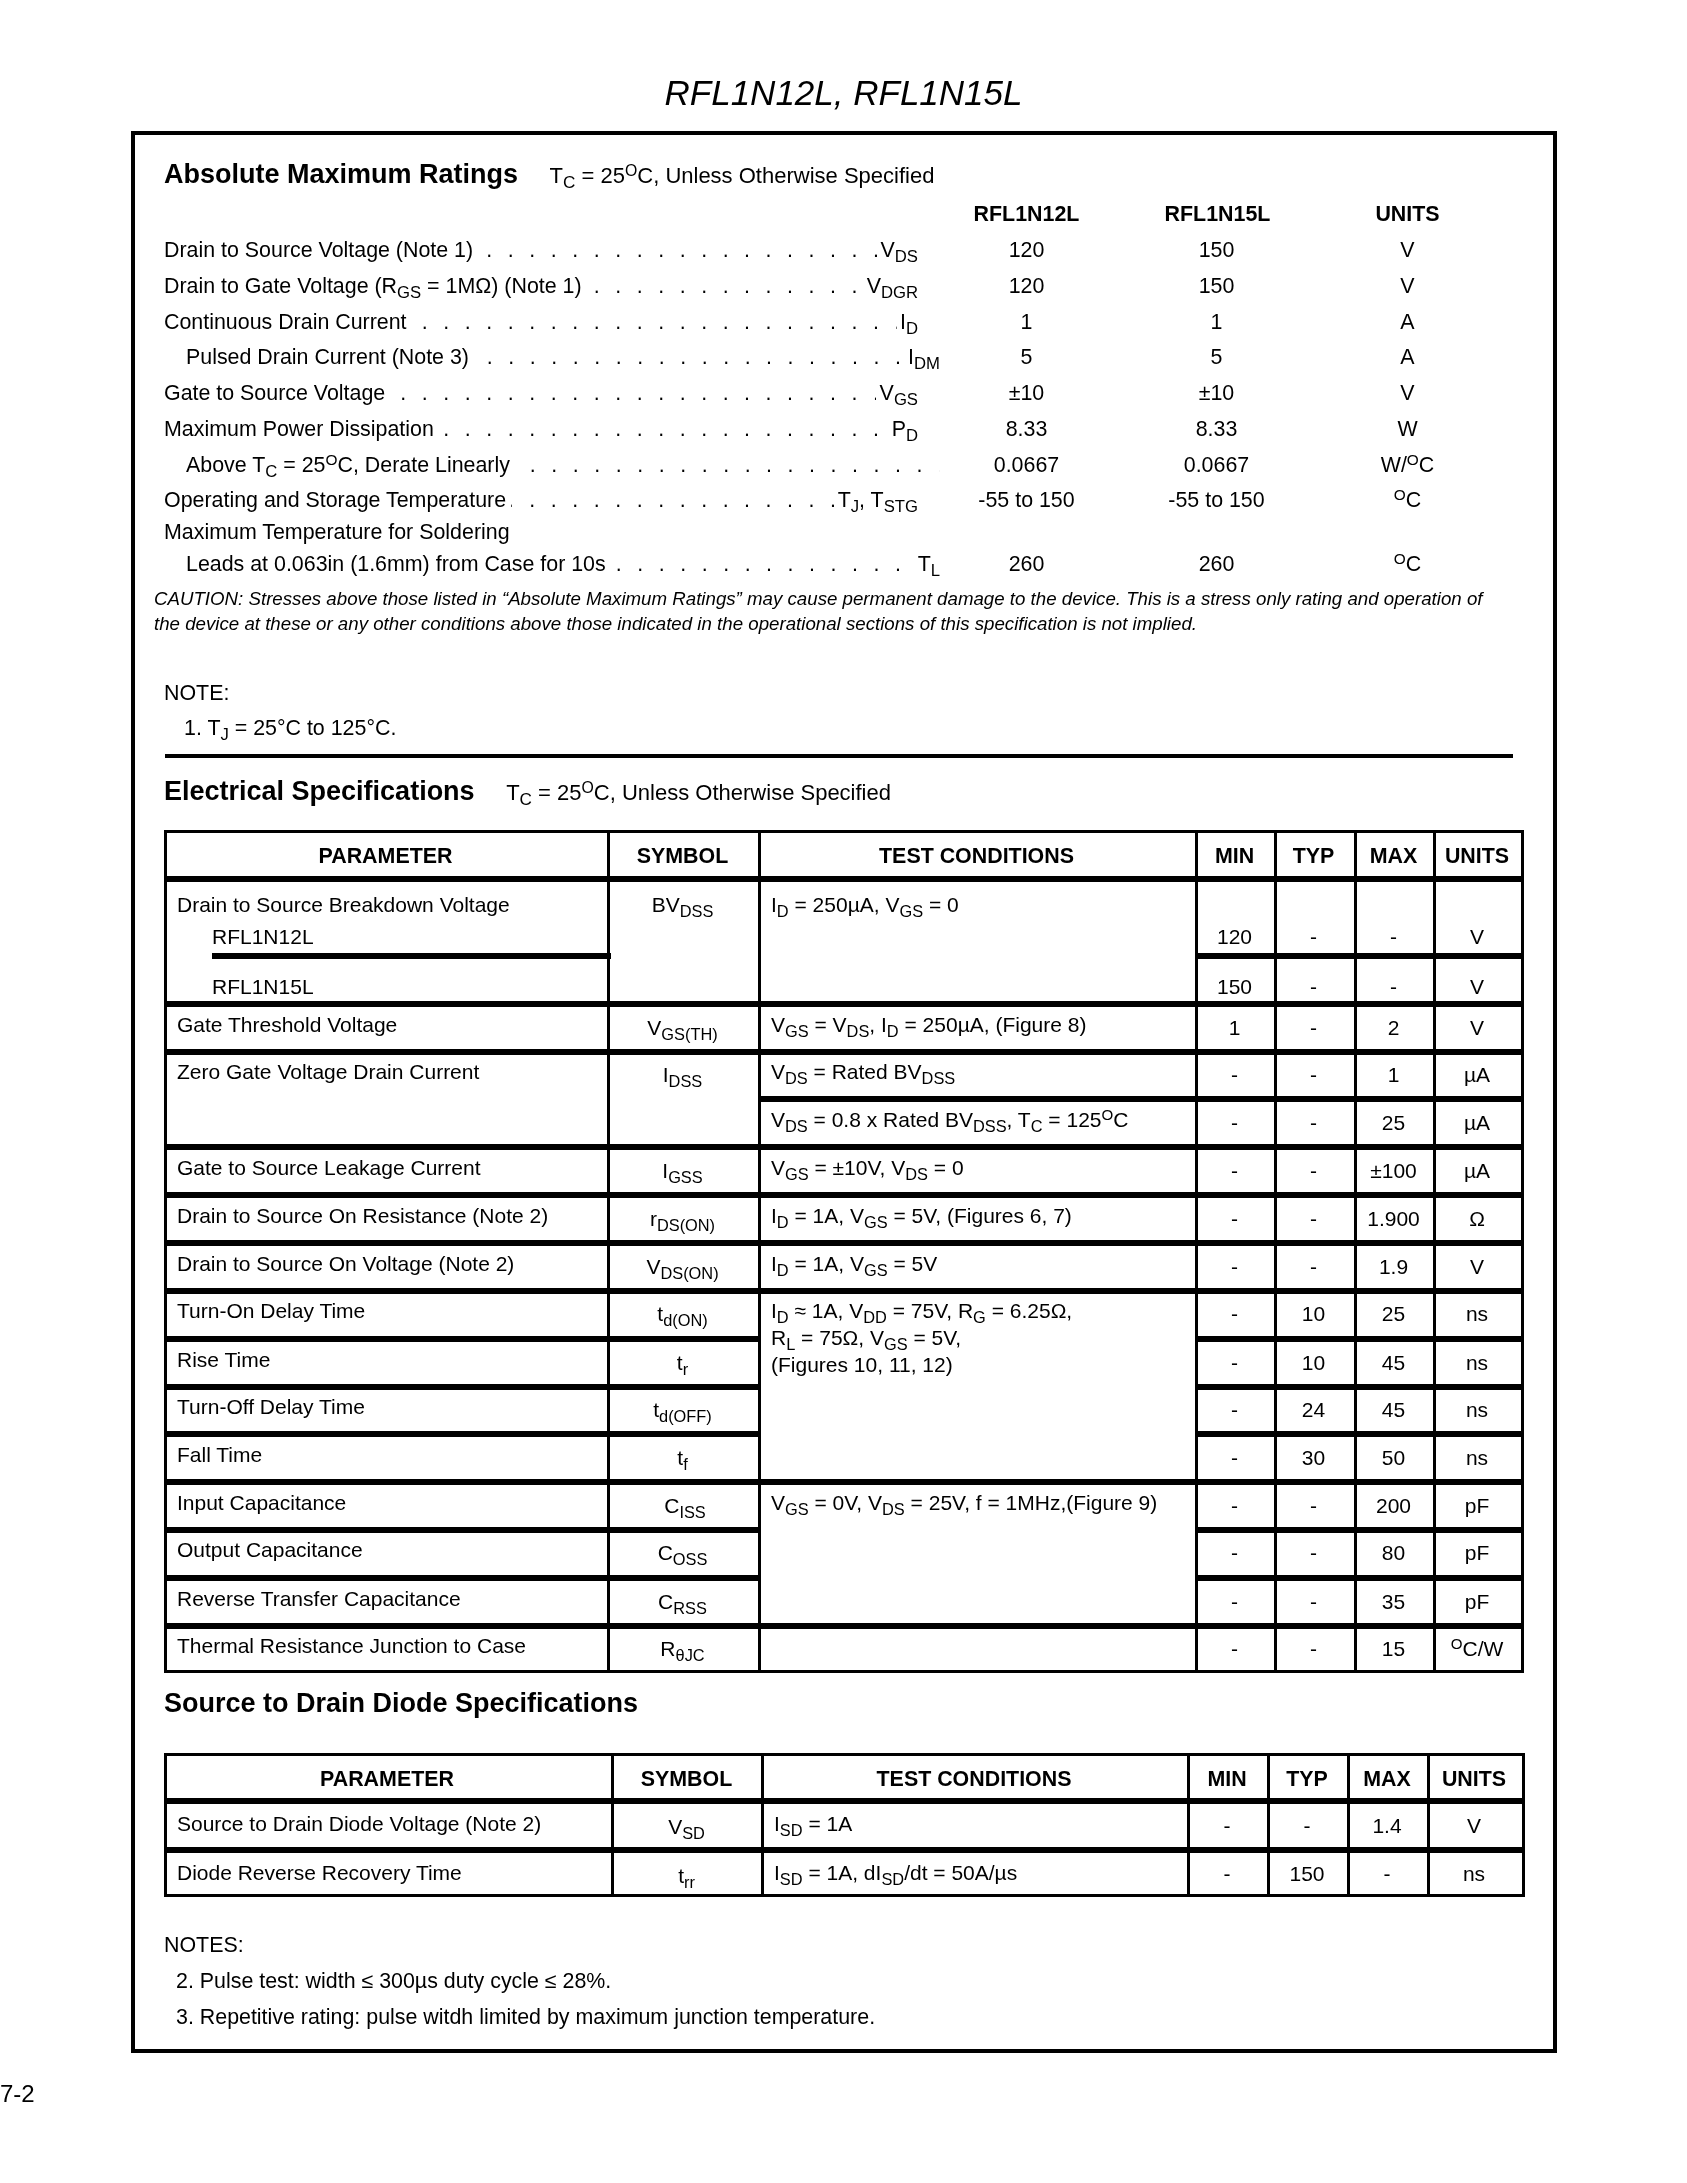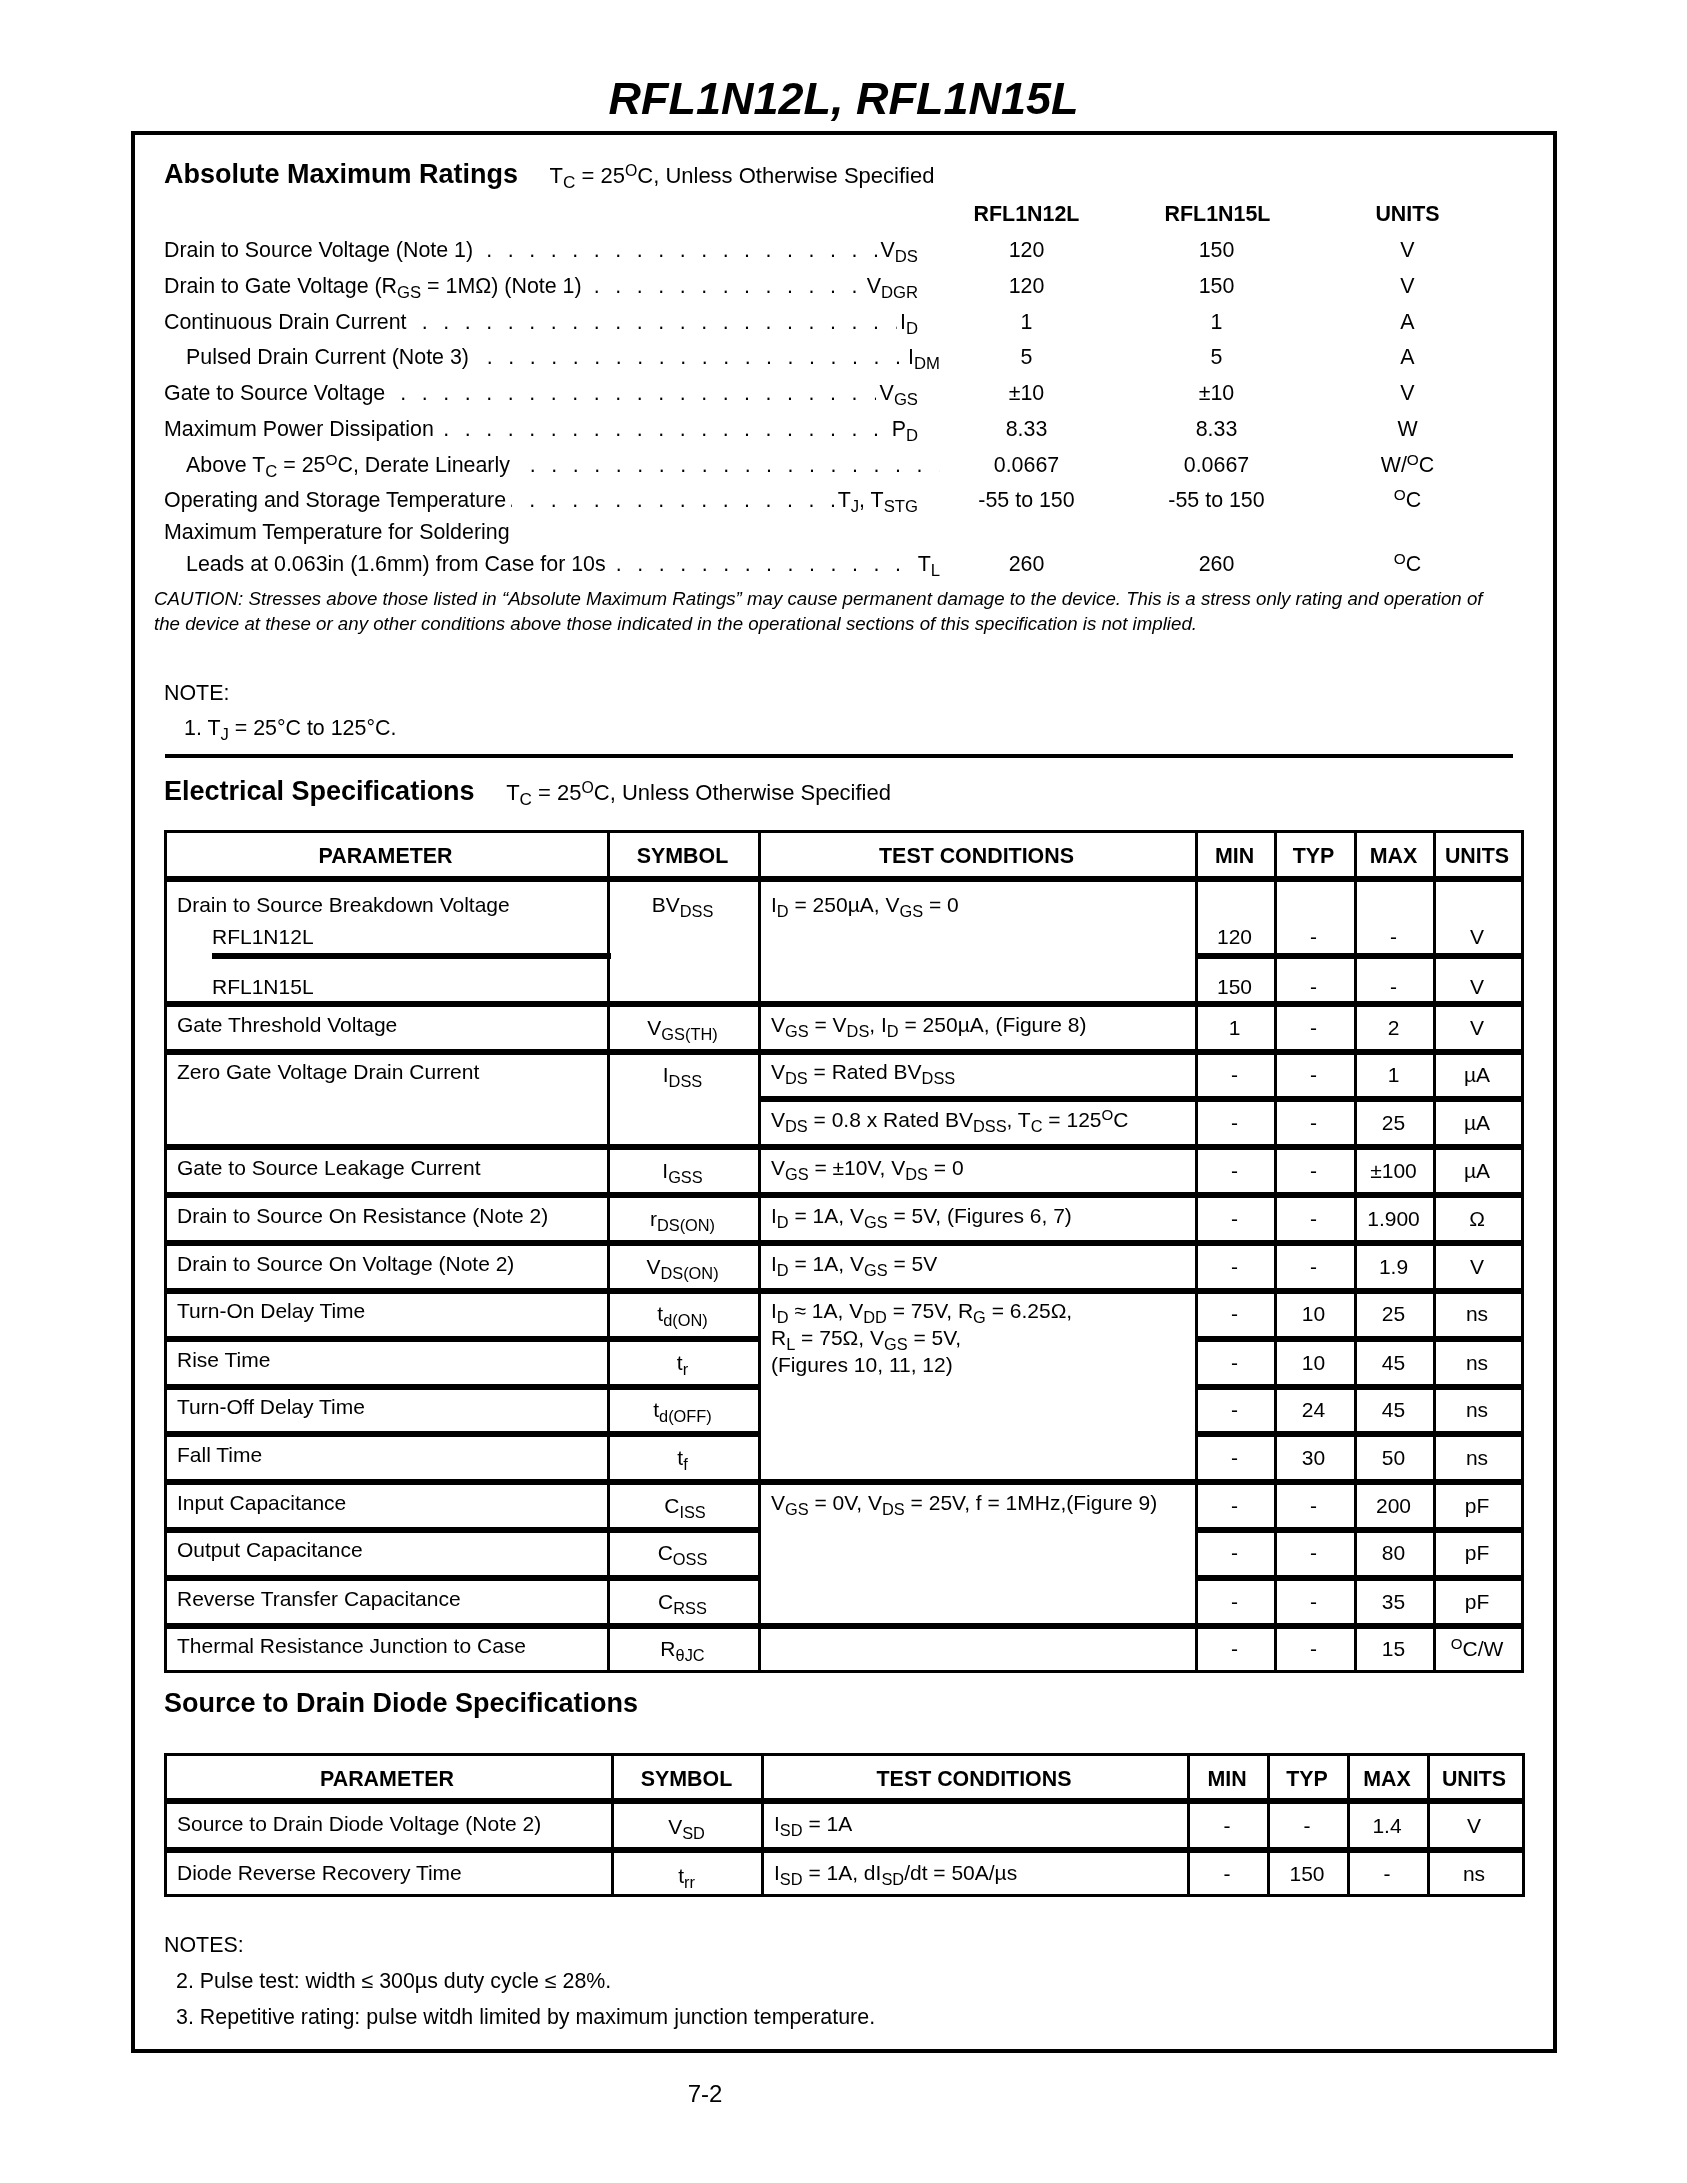--- a/index.html
+++ b/index.html
@@ -3,21 +3,21 @@
 <meta charset="utf-8">
 <style>
   html, body { margin:0; padding:0; background:#ffffff; }
   body { width:1687px; height:2183px; position:relative; overflow:hidden;
          font-family:"Liberation Sans", sans-serif; color:#000; }
   .abs { position:absolute; }
   sub { font-size:0.78em; vertical-align:-0.32em; line-height:0; }
   sup { font-size:0.72em; vertical-align:0.45em; line-height:0; }
 
   #doc-title { left:0; width:1687px; top:73px; text-align:center;
-               font-weight:bold; font-style:italic; font-size:45px; }
+               font-weight:normal; font-style:italic; font-size:35px; }
   #frame { left:131px; top:131px; width:1418px; height:1914px;
            border:4px solid #000; }
 
   .sec-head { font-weight:bold; font-size:27px; white-space:nowrap; }
   .sec-cond { font-weight:normal; font-size:22px; margin-left:24px; }
 
   
   .amr-colhead { font-weight:bold; font-size:21.4px; text-align:center; width:191px; }
   .amr-row { position:absolute; left:164px; width:1389px; height:35px; font-size:21.4px; }
   .amr-label { position:absolute; left:0; width:754px; white-space:nowrap; overflow:hidden; }
@@ -33,21 +33,21 @@
   .rule { left:165px; width:1348px; height:4px; background:#000; }
 
   
   .tbl { position:absolute; border:3.2px solid #000; box-sizing:border-box; }
   .hline { position:absolute; height:3.2px; background:#000; }
   .hline.thick { height:5.6px; }
   .vline { position:absolute; width:3.2px; background:#000; }
   .cell { position:absolute; font-size:21px; white-space:nowrap; }
   .cell.c { text-align:center; }
   .th { position:absolute; font-weight:bold; font-size:21.4px; text-align:center; }
-  .page-num { left:0; width:1410px; top:2080px; text-align:center; font-size:24px; }
+  .page-num { left:0; width:1410px; top:2080px; text-align:left; font-size:24px; }
 </style>
 </head>
 <body>
 
 <div id="doc-title" class="abs">RFL1N12L, RFL1N15L</div>
 
 <div id="frame" class="abs"></div>
 
 <div class="abs sec-head" style="left:164px;top:159px;">
   <span>Absolute Maximum Ratings</span>

